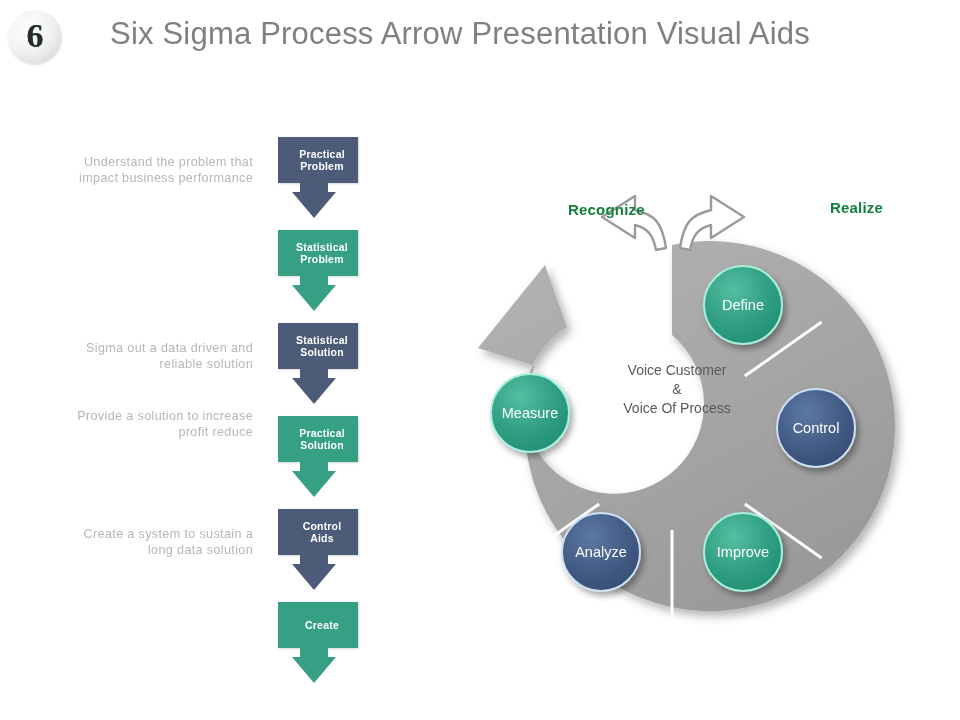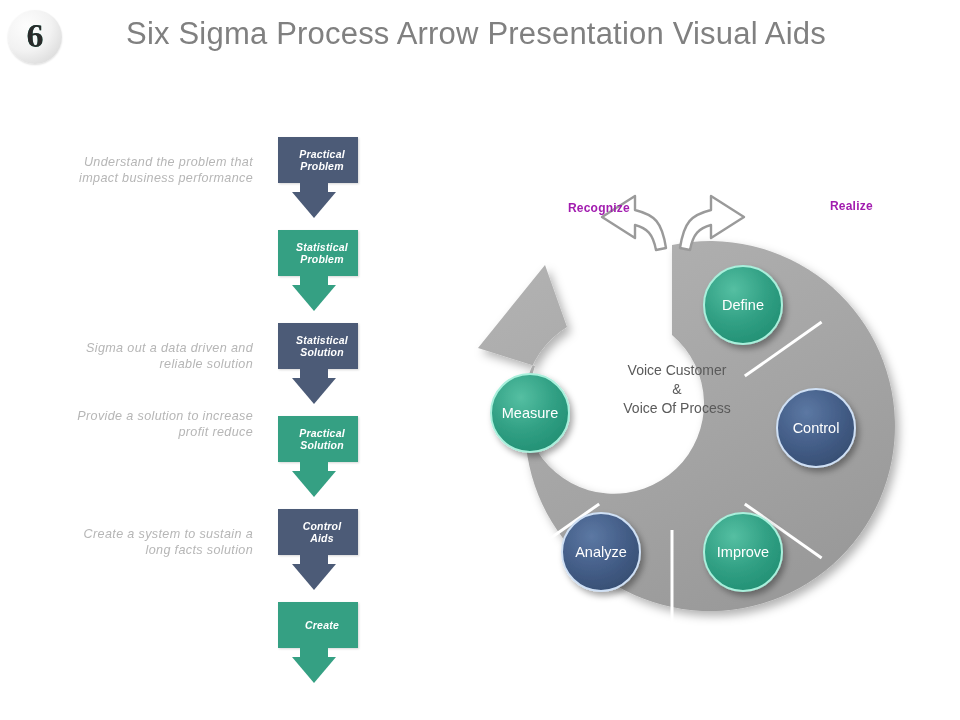--- a/index.html
+++ b/index.html
@@ -32,25 +32,24 @@
     content:"";position:absolute;left:7px;top:16px;width:10px;height:13px;
     border-radius:50%;
     background:#2f9e82;
     z-index:-1;
   }
 
   #page-title{
     position:absolute;left:110px;top:16px;
     font-size:31px;color:#808080;letter-spacing:.2px;
     white-space:nowrap;
-    margin-left:16px;
   }
 
   
-  #left-col{position:absolute;left:0;top:0;width:380px;height:678px;font-style:italic;}
+  #left-col{position:absolute;left:0;top:0;width:380px;height:678px;}
 
   .desc{
     position:absolute;
     width:195px;left:58px;
     text-align:right;
     font-size:12.6px;line-height:16px;
     color:#b6b6b6;
     letter-spacing:.35px;
   }
 
@@ -80,21 +79,21 @@
   .blue .tail{border-top-color:#4c5b77;}
   .teal .rect,.teal .stem{background:#35a083;}
   .teal .tail{border-top-color:#35a083;}
 
   
   #diagram{position:absolute;left:430px;top:170px;width:530px;height:500px;}
   #diagram svg{display:block;}
 
   .side-label{
     position:absolute;
-    font-size:12px;font-weight:bold;color:#a21caf;
+    font-size:15px;font-weight:bold;color:#15803d;
     letter-spacing:.2px;white-space:nowrap;
   }
   #label-recognize{left:138px;top:31px;}
   #label-realize{left:400px;top:29px;}
 
   .node-label{
     font-family:"Liberation Sans", sans-serif;
     font-size:14.5px;fill:#ffffff;
     text-anchor:middle;dominant-baseline:middle;
   }
@@ -148,21 +147,21 @@
   <div class="desc" style="top:408px">Provide a solution to increase profit reduce</div>
   <div class="arrowbox teal" style="top:416px">
     <div class="rect">
       <span><span>Practical</span><br>
       <span>Solution</span></span>
     </div>
     <div class="stem"></div>
     <div class="tail"></div>
   </div>
 
-  <div class="desc" style="top:526px">Create a system to sustain a long facts solution</div>
+  <div class="desc" style="top:526px">Create a system to sustain a long data solution</div>
   <div class="arrowbox blue" style="top:509px">
     <div class="rect">
       <span><span>Control</span><br>
       <span>Aids</span></span>
     </div>
     <div class="stem"></div>
     <div class="tail"></div>
   </div>
 
   <div class="arrowbox teal" style="top:602px">

